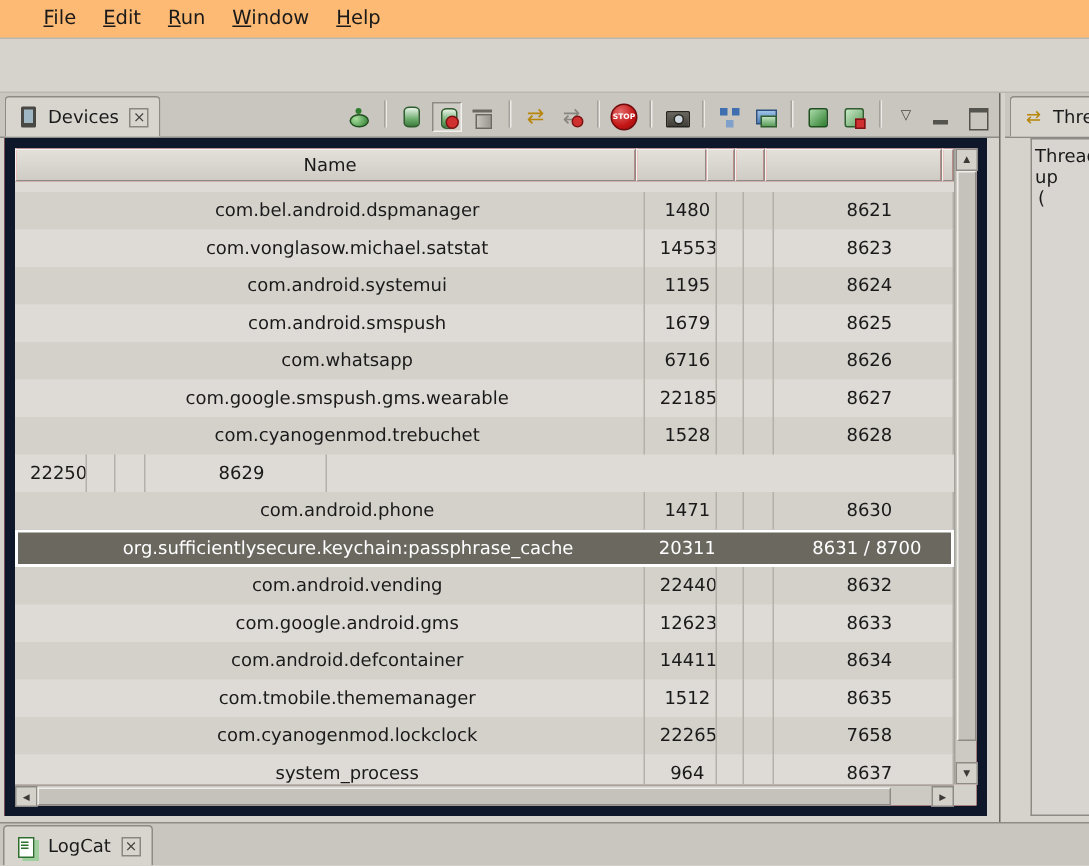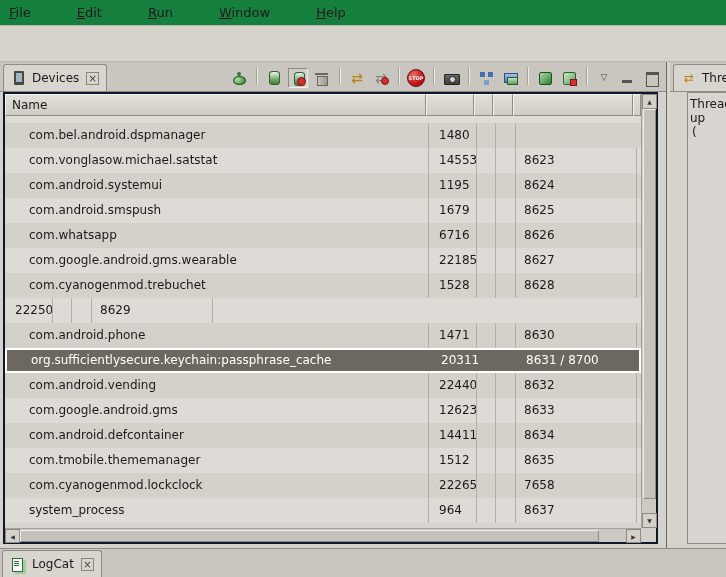--- a/index.html
+++ b/index.html
@@ -3,21 +3,21 @@
 <meta charset="utf-8">
 <style>
   html,body{margin:0;padding:0;}
   body{width:726px;height:577px;overflow:hidden;background:#d6d3cd;
        font-family:"DejaVu Sans", sans-serif;font-size:12px;color:#1a1a1a;}
   .window{position:relative;width:726px;height:577px;background:#d6d3cd;box-sizing:border-box;overflow:hidden;}
   *{box-sizing:border-box;}
 
   
   .menubar{position:absolute;top:0;left:0;width:726px;height:26px;display:flex;align-items:center;
-           padding-left:0;background:#15803d;border-bottom:1px solid #bab7b1;font-size:13px;gap:28px;}
+           padding-left:20px;background:#fdba74;border-bottom:1px solid #bab7b1;font-size:13px;}
   .menu-item{padding:3px 9px;cursor:default;}
   .menu-item u{text-decoration:underline;}
 
   
   .toolbar-strip{position:absolute;top:26px;left:0;width:726px;height:36px;background:#d6d3cd;
                  border-bottom:1px solid #bab7b1;}
 
   
   .content{position:absolute;top:62px;left:0;width:726px;height:486px;}
   .left-panel{position:absolute;left:0;top:0;width:666px;height:100%;}
@@ -83,21 +83,21 @@
   .i-device-tab::after{content:'';position:absolute;left:5px;top:4px;width:6px;height:9px;background:#9fb6c4;}
   .i-threads-tab{width:16px;height:16px;position:relative;font-size:12px;color:#b8860b;line-height:16px;text-align:center;}
   .i-threads-tab::before{content:"⇄";}
   .i-logcat{width:17px;height:17px;position:relative;}
   .i-logcat::before{content:'';position:absolute;left:2px;top:2px;width:9px;height:12px;background:#fff;
     border:1px solid #2e6e2e;box-shadow:3px 2px 0 #9fcf9f;}
   .i-logcat::after{content:'';position:absolute;left:4px;top:5px;width:5px;height:1px;background:#2e6e2e;
     box-shadow:0 2px 0 #2e6e2e,0 4px 0 #2e6e2e;}
 
   
-  .table-wrap{position:absolute;left:3px;right:8px;top:30px;bottom:4px;border:2px solid #0f172a;background:#ef4444;}
+  .table-wrap{position:absolute;left:3px;right:8px;top:30px;bottom:4px;border:7px solid #0f172a;background:#ef4444;text-align:center;}
   .thead{position:absolute;left:0;right:15px;top:0;height:22px;display:flex;}
   .hcell{height:22px;background:linear-gradient(#e3e0da,#cfccc6);border-top:1px solid #f5f3ef;
     border-left:1px solid #f5f3ef;border-right:1px solid #8e8b86;border-bottom:1px solid #8e8b86;
     padding:3px 0 0 6px;white-space:nowrap;overflow:hidden;}
   .h-name{width:424px;}.h-pid{width:48px;}.h-x1{width:19px;}.h-x2{width:20px;}.h-port{width:121px;}.h-fill{flex:1;}
 
   .tbody{position:absolute;left:0;right:15px;top:22px;bottom:14px;overflow:hidden;background:#d8d5d0;}
   .partial-row{height:7px;background:#dedbd6;}
   .trow{height:25px;display:flex;line-height:25px;}
   .trow.even{background:#d4d1cb;}
@@ -200,20 +200,21 @@
           <div class="hcell h-fill"></div>
         </div>
 
         <div class="tbody">
           <div class="partial-row"></div>
         <div class="trow even">
               <div class="cell c-name">com.bel.android.dspmanager</div>
               <div class="cell c-pid">1480</div>
               <div class="cell c-x1"></div>
               <div class="cell c-x2"></div>
+              <div class="cell c-port">8621</div>
               <div class="cell c-fill"></div>
             </div>
             <div class="trow odd">
               <div class="cell c-name">com.vonglasow.michael.satstat</div>
               <div class="cell c-pid">14553</div>
               <div class="cell c-x1"></div>
               <div class="cell c-x2"></div>
               <div class="cell c-port">8623</div>
               <div class="cell c-fill"></div>
             </div>
@@ -235,21 +236,21 @@
             </div>
             <div class="trow even">
               <div class="cell c-name">com.whatsapp</div>
               <div class="cell c-pid">6716</div>
               <div class="cell c-x1"></div>
               <div class="cell c-x2"></div>
               <div class="cell c-port">8626</div>
               <div class="cell c-fill"></div>
             </div>
             <div class="trow odd">
-              <div class="cell c-name">com.google.android.gms.wearable</div>
+              <div class="cell c-name">com.google.smspush.gms.wearable</div>
               <div class="cell c-pid">22185</div>
               <div class="cell c-x1"></div>
               <div class="cell c-x2"></div>
               <div class="cell c-port">8627</div>
               <div class="cell c-fill"></div>
             </div>
             <div class="trow even">
               <div class="cell c-name">com.cyanogenmod.trebuchet</div>
               <div class="cell c-pid">1528</div>
               <div class="cell c-x1"></div>

